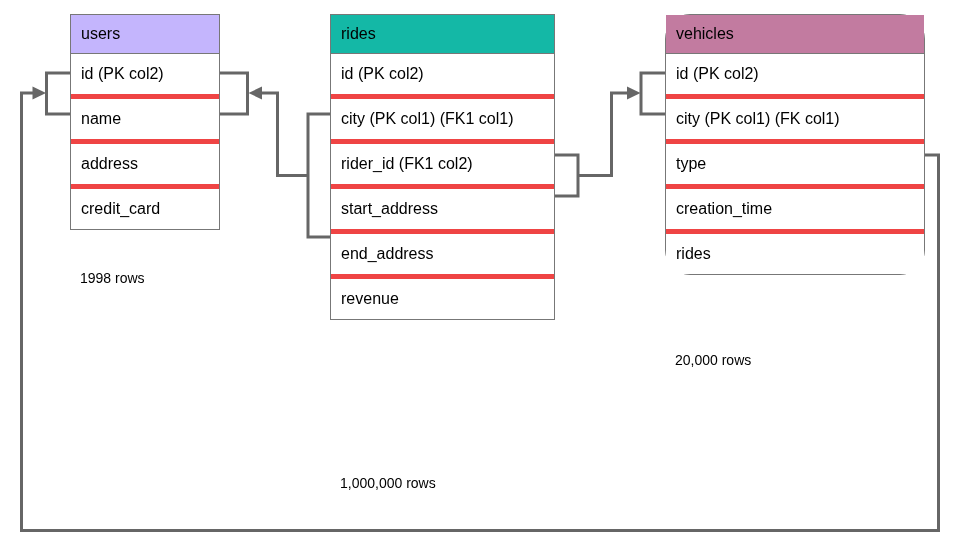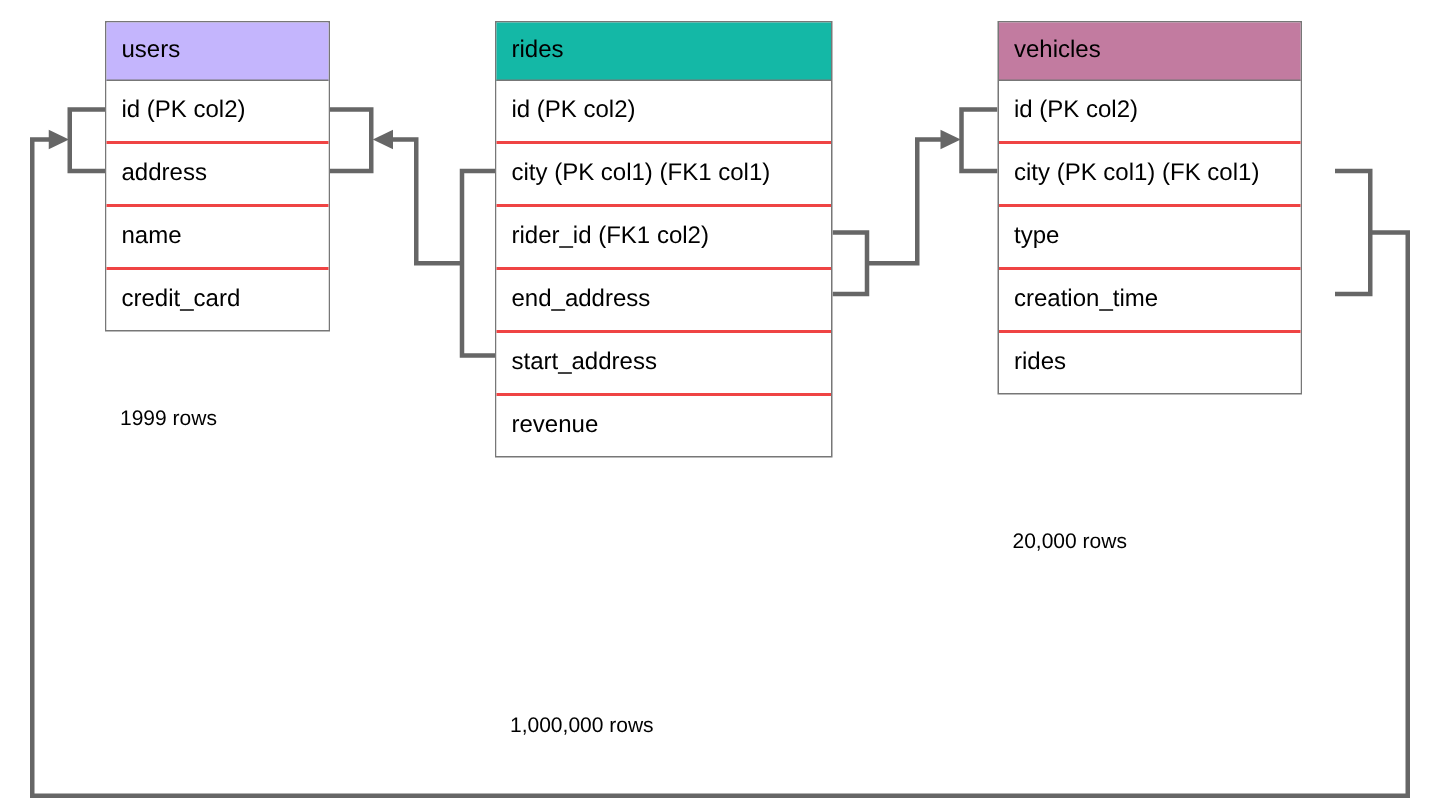--- a/index.html
+++ b/index.html
@@ -12,30 +12,30 @@
     position:absolute; background:#fff;
     border:1px solid #777; box-sizing:border-box;
   }
   .t-header {
     height:38px; line-height:38px; padding:0 10px;
     font-size:16px; color:#000; border-bottom:1px solid #777;
     white-space:nowrap; overflow:hidden;
   }
   .t-row {
     height:40px; line-height:40px; padding:0 10px;
-    font-size:16px; border-bottom:2px solid #ef4444;
+    font-size:16px; border-bottom:5px solid #ef4444;
     white-space:nowrap; overflow:hidden; background:#fff;
   }
   .t-rows .t-row:last-child { border-bottom:none; }
   .t-caption {
     position:absolute; font-size:14px; color:#000; white-space:nowrap;
   }
   #table-users    { left:70px;  top:14px; width:150px; }
   #table-rides    { left:330px; top:14px; width:225px; }
-  #table-vehicles { left:665px; top:14px; width:203px; }
+  #table-vehicles { left:665px; top:14px; width:260px;border-radius:25px; }
   #caption-users    { left:80px;  top:270px; }
   #caption-rides    { left:340px; top:475px; }
   #caption-vehicles { left:675px; top:352px; }
 </style>
 </head>
 <body>
 
 <div>
 
   <svg class="connectors" viewBox="0 0 960 540" xmlns="http://www.w3.org/2000/svg">
@@ -61,35 +61,35 @@
       <polygon points="248.5,93 262,86.5 262,99.5"></polygon>
       <polygon points="640.5,93 627,86.5 627,99.5"></polygon>
       <polygon points="46,93 32.5,86.5 32.5,99.5"></polygon>
     </g>
   </svg>
 
   <div class="er-table" id="table-users">
     <div class="t-header" style="background-color: #c4b5fd;">users</div>
     <div class="t-rows">
         <div class="t-row">id (PK col2)</div>
+        <div class="t-row">name</div>
         <div class="t-row">address</div>
-        <div class="t-row">name</div>
         <div class="t-row">credit_card</div>
       </div>
   </div>
-  <div class="t-caption" id="caption-users">1999 rows</div>
+  <div class="t-caption" id="caption-users">1998 rows</div>
 
   <div class="er-table" id="table-rides">
     <div class="t-header" style="background-color: #14b8a6;">rides</div>
     <div class="t-rows">
         <div class="t-row">id (PK col2)</div>
         <div class="t-row">city (PK col1) (FK1 col1)</div>
         <div class="t-row">rider_id (FK1 col2)</div>
+        <div class="t-row">start_address</div>
         <div class="t-row">end_address</div>
-        <div class="t-row">start_address</div>
         <div class="t-row">revenue</div>
       </div>
   </div>
   <div class="t-caption" id="caption-rides">1,000,000 rows</div>
 
   <div class="er-table" id="table-vehicles">
     <div class="t-header" style="background-color: rgb(194, 123, 160);">vehicles</div>
     <div class="t-rows">
         <div class="t-row">id (PK col2)</div>
         <div class="t-row">city (PK col1) (FK col1)</div>

